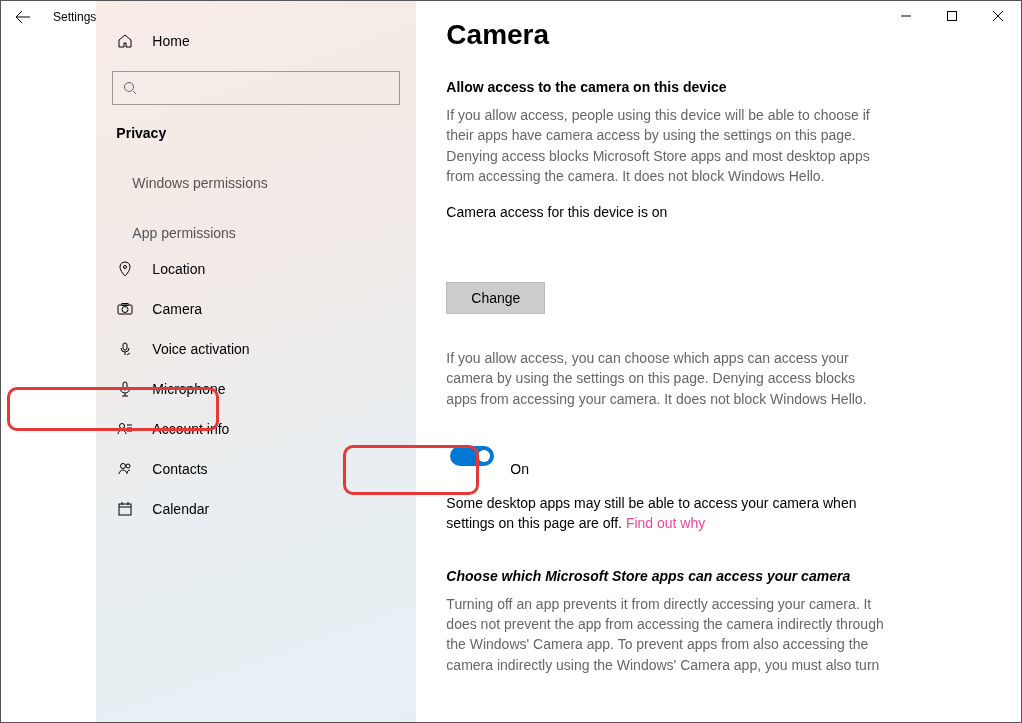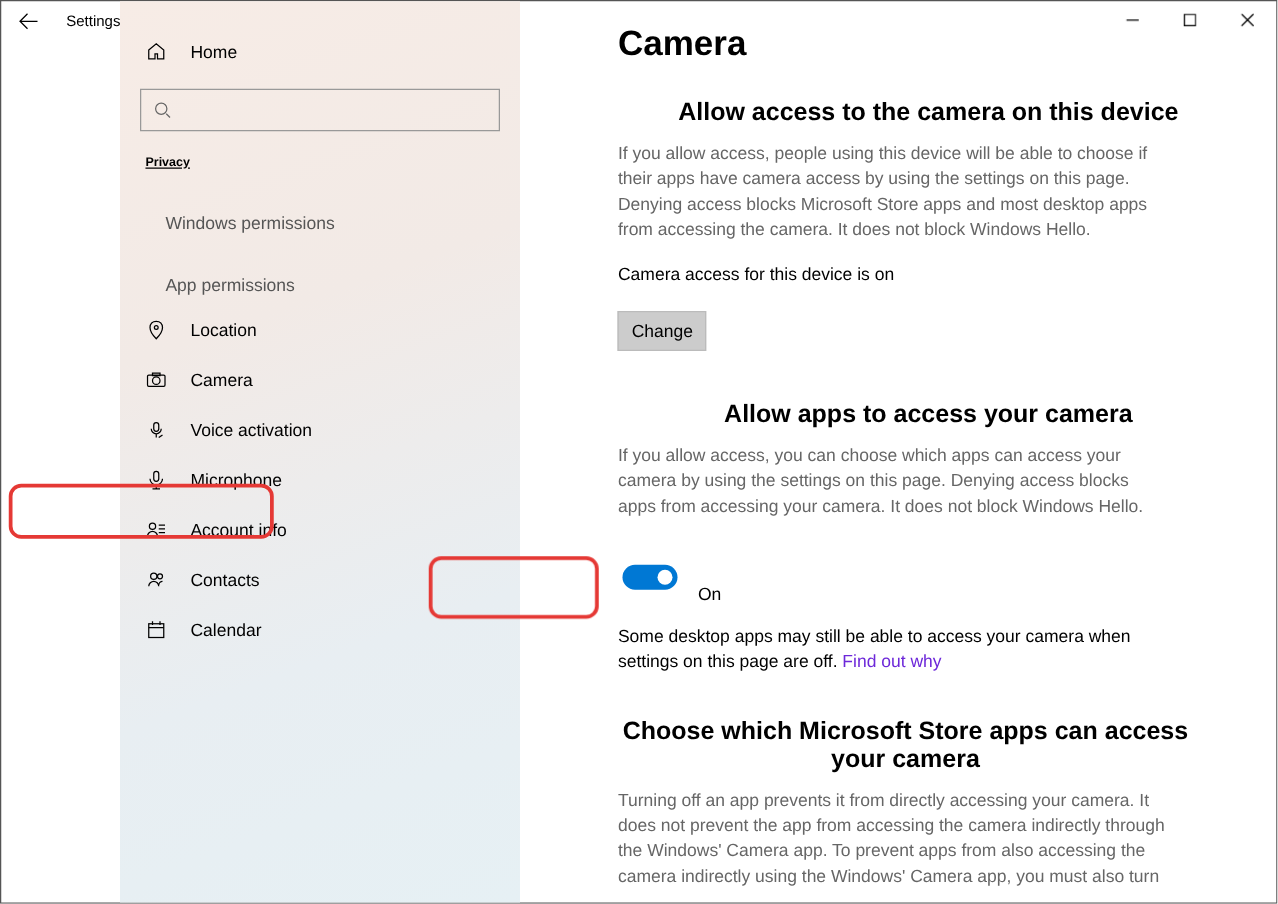--- a/index.html
+++ b/index.html
@@ -15,65 +15,65 @@
   .titlebar .back {
     width: 32px; height: 32px; display:flex; align-items:center; justify-content:center;
     cursor:pointer;
   }
   .titlebar .title { margin-left: 14px; font-size: 12px;}
   .win-controls { position:absolute; right:0; top:0; display:flex; }
   .win-controls div {
     width: 46px; height: 30px; display:flex; align-items:center; justify-content:center;
     cursor:pointer; font-size:12px;
   }
-  .body { flex:1; display:flex; min-height:0;gap:48px; }
+  .body { flex:1; display:flex; min-height:0; }
   .sidebar {
     width: 320px; height:100%; padding-top: 20px;
     background: linear-gradient(160deg, #f7ece6 0%, #f2eae6 35%, #e8eef2 70%, #e6f0f4 100%);
     overflow-y:auto;
   }
   .home-row, .nav-item {
     height: 40px; display:flex; align-items:center; padding-left: 20px;
     font-size: 14px; color:#000; cursor:pointer; gap:18px;
   }
   .nav-item .icon, .home-row .icon { width:18px; display:flex; justify-content:center;}
   .search-wrap { padding: 10px 16px 4px 16px;}
   .search {
     width: 100%; height: 34px; border:1px solid #999; background:rgba(255,255,255,0);
     display:flex; align-items:center; padding:0 10px; font-size:14px; color:#666;
     justify-content:space-between;
   }
   .search input {
     border:none; background:transparent; outline:none; flex:1; font-size:14px; color:#000;
   }
   .cat-label {
-    font-size: 10px; font-weight:600; padding: 16px 0 8px 20px; text-decoration: underline;
+    font-size: 14px; font-weight:600; padding: 16px 0 8px 20px;
   }
   .section-label {
     font-size: 14px; color:#555; padding: 26px 0 8px 20px; margin-left: 16px;
   }
   .highlight-box {
     position:absolute; border:3px solid #e53935; border-radius:10px; pointer-events:none;
   }
   .main {
     flex:1; height:100%; overflow-y:auto; padding: 18px 30px 20px 30px;
   }
   .main h1 { font-size:28px; font-weight:600; margin-bottom:28px;}
-  .main h2 { font-size:20px; font-weight:600; margin: 6px 0 10px 0; text-align: center;}
+  .main h2 { font-size:14px; font-weight:600; margin: 6px 0 10px 0;}
   .main p.desc { font-size:14px; color:#666; line-height:1.45; max-width:440px; margin-bottom:18px;}
   .main p.status { font-size:14px; color:#000; margin-bottom:22px;}
   .btn {
-    display:inline-block; padding: 7px 10px; background:#ccc; border:1px solid #bbb;
-    font-size:14px; cursor:pointer; margin-bottom:34px;
+    display:inline-block; padding: 7px 24px; background:#ccc; border:1px solid #bbb;
+    font-size:14px; cursor:pointer; margin-bottom:34px;margin-top:40px;
   }
   .toggle-area { display:flex; align-items:center; gap:16px; padding:8px 4px; margin-bottom:8px;}
   .toggle { width:44px; height:20px; border-radius:10px; background:#0078d4; position:relative;}
   .toggle .knob { width:12px; height:12px; background:#fff; border-radius:50%; position:absolute; right:4px; top:4px;}
   .toggle-label { font-size:14px;margin-top:26px;}
-  .link { color:#6d28d9; cursor:pointer;}
+  .link { color:#ec4899; cursor:pointer;}
   .footnote { font-size:14px; color:#000; max-width:440px; line-height:1.45; margin-bottom:34px;}
   svg { display:block; }
 </style>
 </head>
 <body>
 
 <div class="window">
 
   <div class="titlebar">
     <div class="back">
@@ -205,33 +205,32 @@
     </div>
 
     <div class="main">
       <h1>Camera</h1>
 
       <h2>Allow access to the camera on this device</h2>
       <p class="desc">If you allow access, people using this device will be able to choose if their apps have camera access by using the settings on this page. Denying access blocks Microsoft Store apps and most desktop apps from accessing the camera. It does not block Windows Hello.</p>
       <p class="status">Camera access for this device is on</p>
       <div class="btn">Change</div>
 
-      <h2>Allow apps to access your camera</h2>
       <p class="desc">If you allow access, you can choose which apps can access your camera by using the settings on this page. Denying access blocks apps from accessing your camera. It does not block Windows Hello.</p>
       <div class="toggle-area">
         <div class="toggle">
           <div class="knob"></div>
         </div>
         <span class="toggle-label">On</span>
       </div>
       <p class="footnote">
         <span>Some desktop apps may still be able to access your camera when settings on this page are off. </span><span class="link">Find out why</span>
       </p>
 
-      <h2 style="max-width:460px;">Choose which Microsoft Store apps can access your camera</h2>
+      <h2 style="max-width:460px;font-style:italic;">Choose which Microsoft Store apps can access your camera</h2>
       <p class="desc">Turning off an app prevents it from directly accessing your camera. It does not prevent the app from accessing the camera indirectly through the Windows' Camera app. To prevent apps from also accessing the camera indirectly using the Windows' Camera app, you must also turn</p>
     </div>
   </div>
 
   <div class="highlight-box" style="left:6px; top:386px; width:212px; height:44px;"></div>
   <div class="highlight-box" style="left:342px; top:444px; width:136px; height:50px;"></div>
 
 </div>
 
 </body></html>

